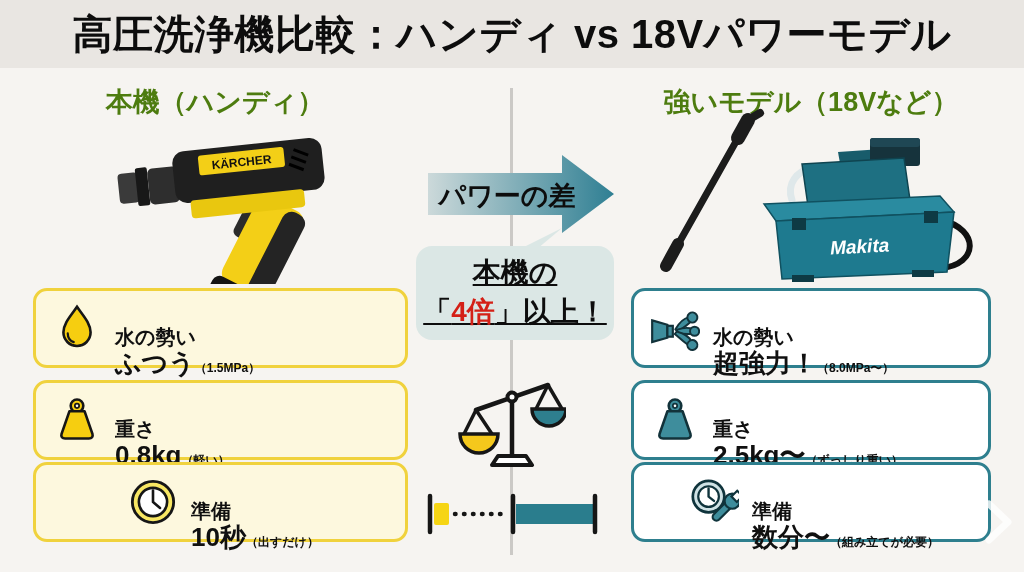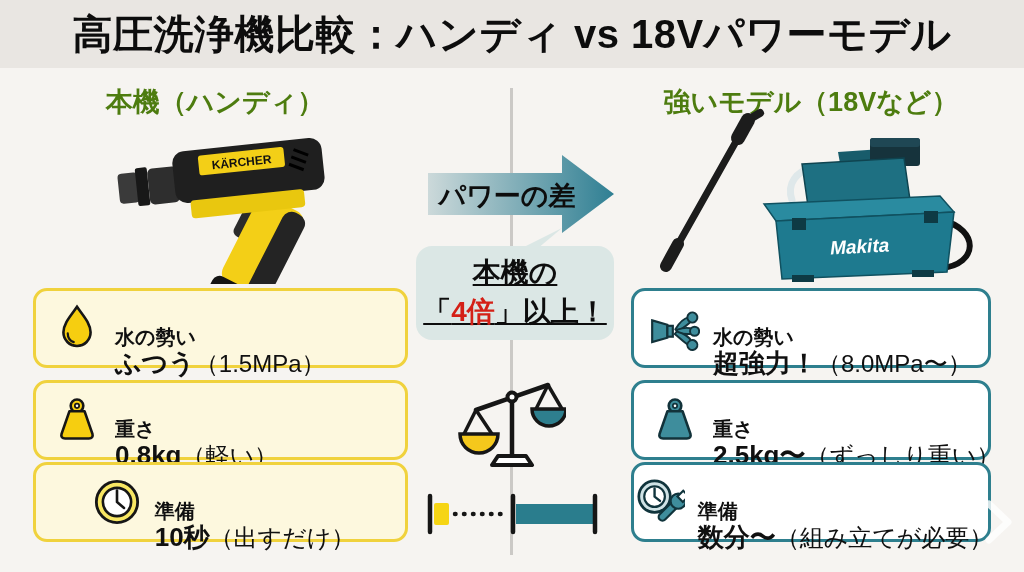--- a/index.html
+++ b/index.html
@@ -23,21 +23,21 @@
   .card { position:absolute; height:80px; border-radius:14px; border:3px solid;
     display:flex; align-items:center; gap:13px; padding:0 10px 0 16px; }
   .card.cl { left:33px;  width:375px; background:#fdf8de; border-color:#f0d23d; }
   .card.cr { left:631px; width:360px; background:#ffffff; border-color:#2e7f8e; }
   .r1 { top:288px; } .r2 { top:380px; } .r3 { top:462px;justify-content:center; }
   .card-icon { width:50px; height:50px; flex:none; }
   .card-text { display:flex; flex-direction:column; justify-content:center; line-height:1.12;margin-top:48px; }
   .card-label { font-size:20px; font-weight:bold; color:#101010; }
   .card-valueline { display:flex; align-items:baseline; white-space:nowrap; }
   .card-value { font-size:26px; font-weight:bold; color:#101010; }
-  .card-note  { font-size:24px; font-weight:normal; color:#101010; }
+  .card-note  { font-size:12px; font-weight:bold; color:#101010; }
 
   .arrow-wrap { position:absolute; left:428px; top:151px; width:188px; height:86px; }
   .arrow-label { position:absolute; left:8px; top:27px; width:142px; text-align:center;
     font-size:27px; font-weight:bold; color:#0d0d0d; white-space:nowrap; }
 
   .bubble-tail { position:absolute; left:518px; top:228px; }
   .bubble { position:absolute; left:416px; top:246px; width:198px; height:94px; background:#dbe7e5;
     border-radius:16px; text-align:center; font-size:28px; font-weight:bold; color:#0d0d0d;
     padding-top:7px; line-height:39px; white-space:nowrap;text-decoration:underline; }
   .hl { color:#d42016; }

